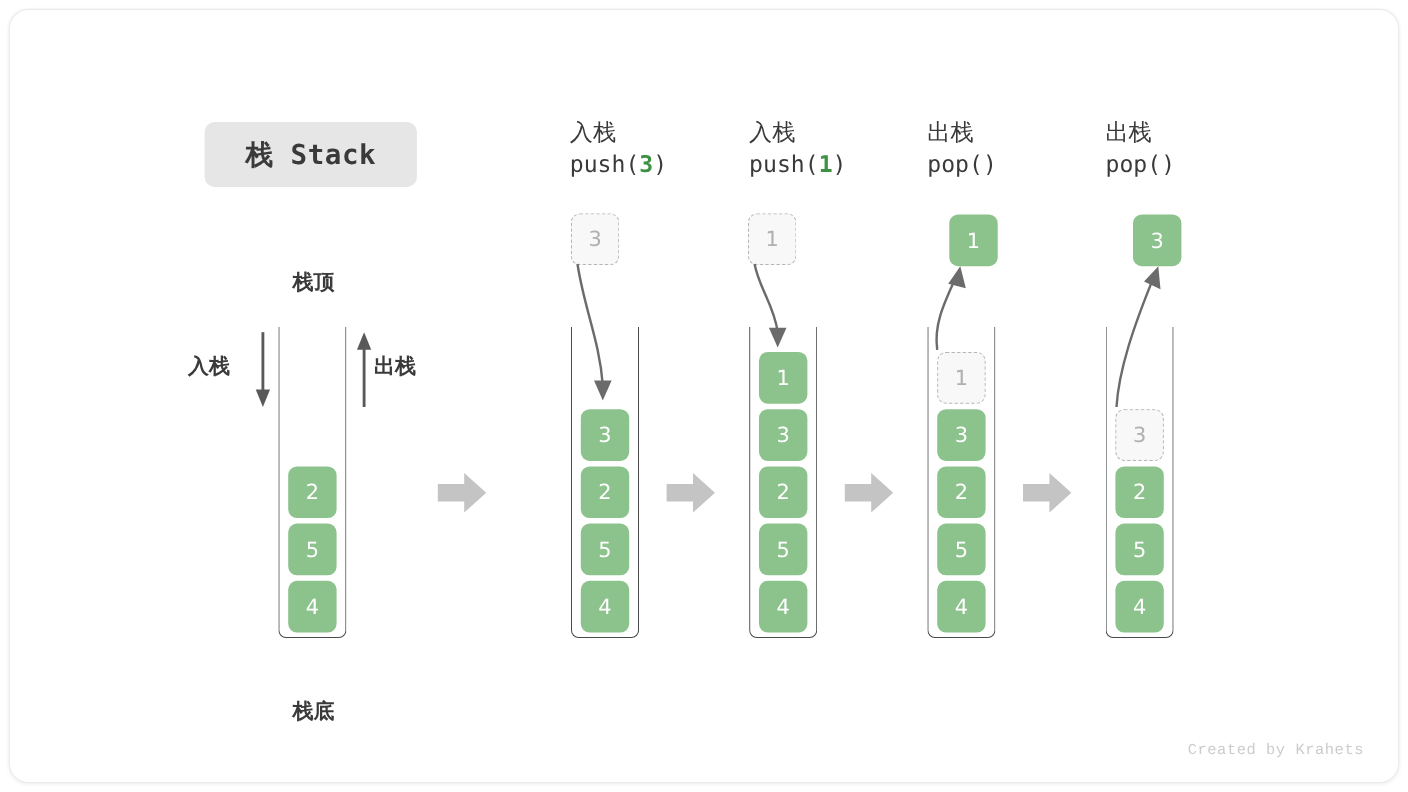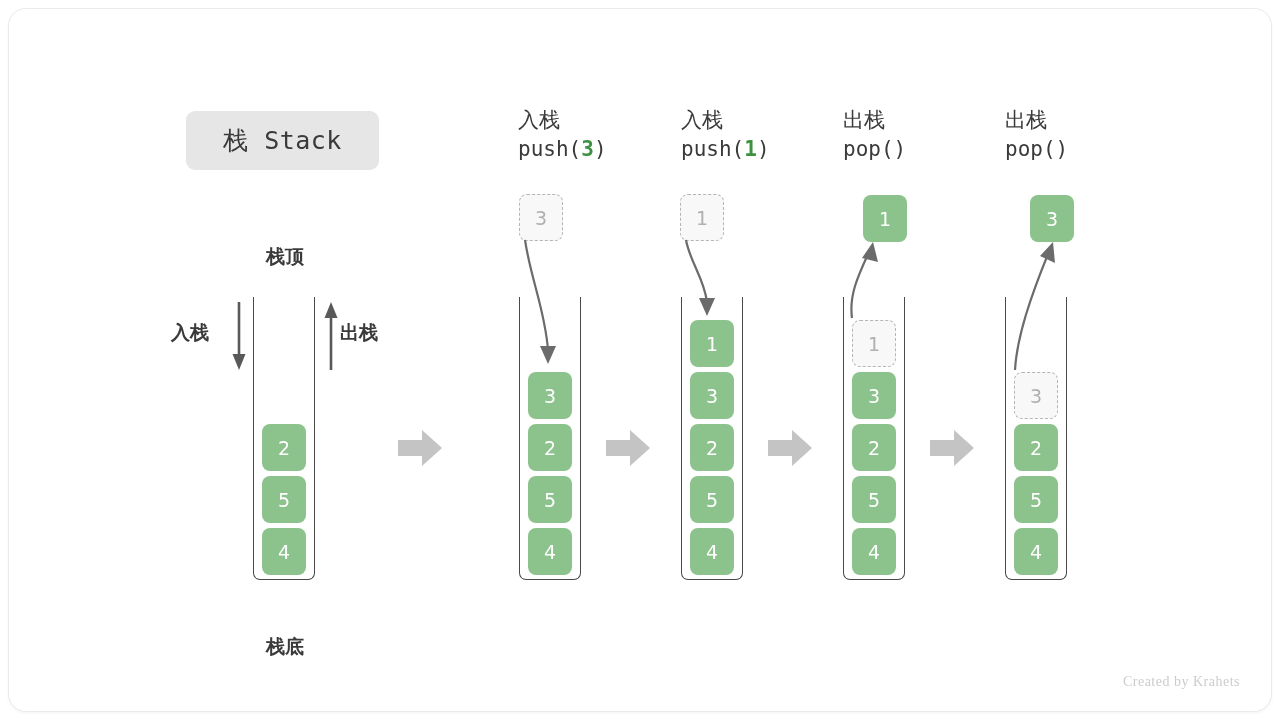--- a/index.html
+++ b/index.html
@@ -41,21 +41,21 @@
     height: 59px;
     background: #e6e6e6;
     border-radius: 9px;
     display: flex;
     align-items: center;
     justify-content: center;
   }
   .title-badge span {
     font-family: "DejaVu Sans Mono", "Liberation Mono", monospace;
     font-size: 25px;
-    font-weight: normal;
+    font-weight: bold;
     color: #3a3a3a;
     letter-spacing: 0.5px;
   }
 
   
   .cjk-label {
     position: absolute;
     font-family: Liberation Mono, monospace;
     font-size: 19px;
     font-weight: bold;
@@ -125,21 +125,21 @@
   }
 
   
   .flow-arrow { position: absolute; }
 
   
   .credit {
     position: absolute;
     right: 40px;
     bottom: 30px;
-    font-family: Liberation Serif, serif;
+    font-family: Liberation Mono, monospace;
     font-size: 14px;
     color: #cccccc;
     letter-spacing: 0.5px;
   }
 
   svg { overflow: visible; }
 </style>
 </head>
 <body>
 

